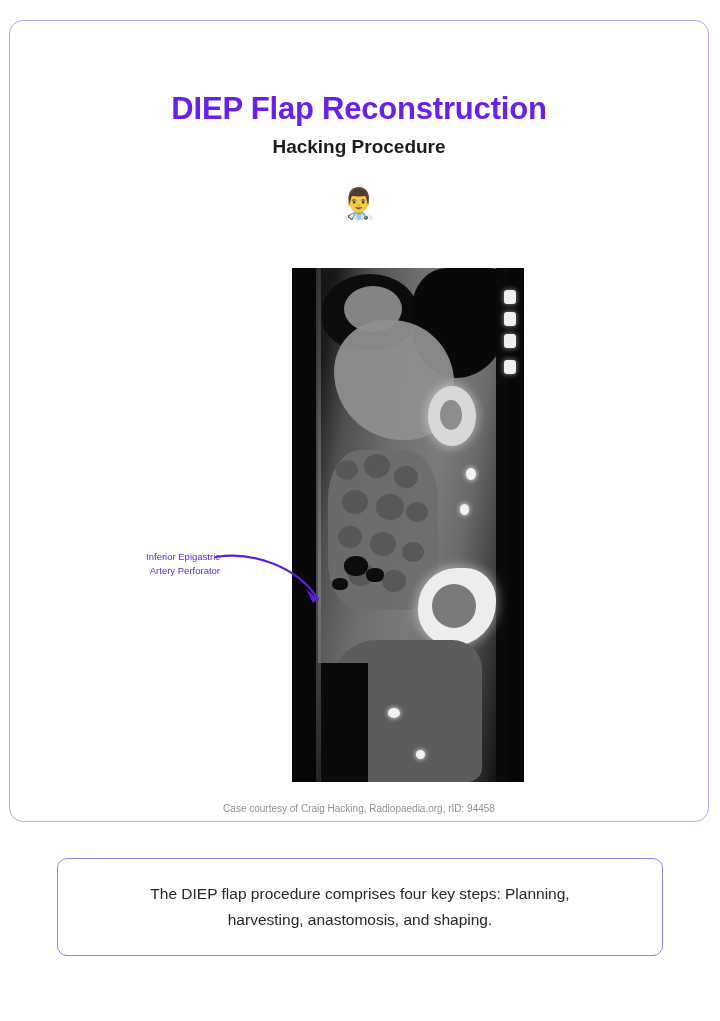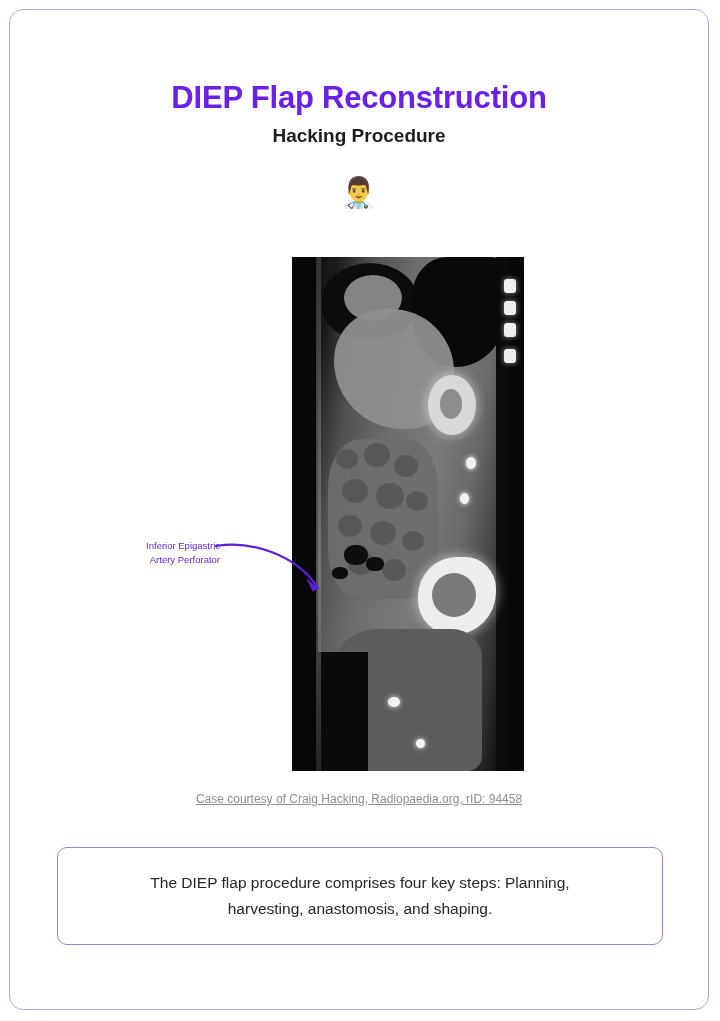--- a/index.html
+++ b/index.html
@@ -9,23 +9,23 @@
   }
   body {
     width: 720px;
     height: 1021px;
     font-family: "Liberation Sans", sans-serif;
     overflow: hidden;
   }
   .page {
     position: absolute;
     left: 9px;
-    top: 9px;
+    top: 20px;
     width: 700px;
-    height: 1001px;
+    height: 802px;
     box-sizing: border-box;
     border: 1.5px solid #b9a3e8;
     border-radius: 14px;
     background: #ffffff;
   }
   .title {
     position: absolute;
     left: 0;
     top: 70px;
     width: 100%;
@@ -256,23 +256,22 @@
     height: 80px;
     pointer-events: none;
   }
 
   .credit {
     position: absolute;
     left: 0;
     top: 782px;
     width: 100%;
     text-align: center;
-    font-size: 12px;
+    font-size: 10px;
     color: #8e8e8e;
-    text-decoration: underline;
   }
 
   .callout {
     position: absolute;
     left: 47px;
     top: 837px;
     width: 606px;
     box-sizing: border-box;
     border: 1.5px solid #9b7fe0;
     border-radius: 10px;

